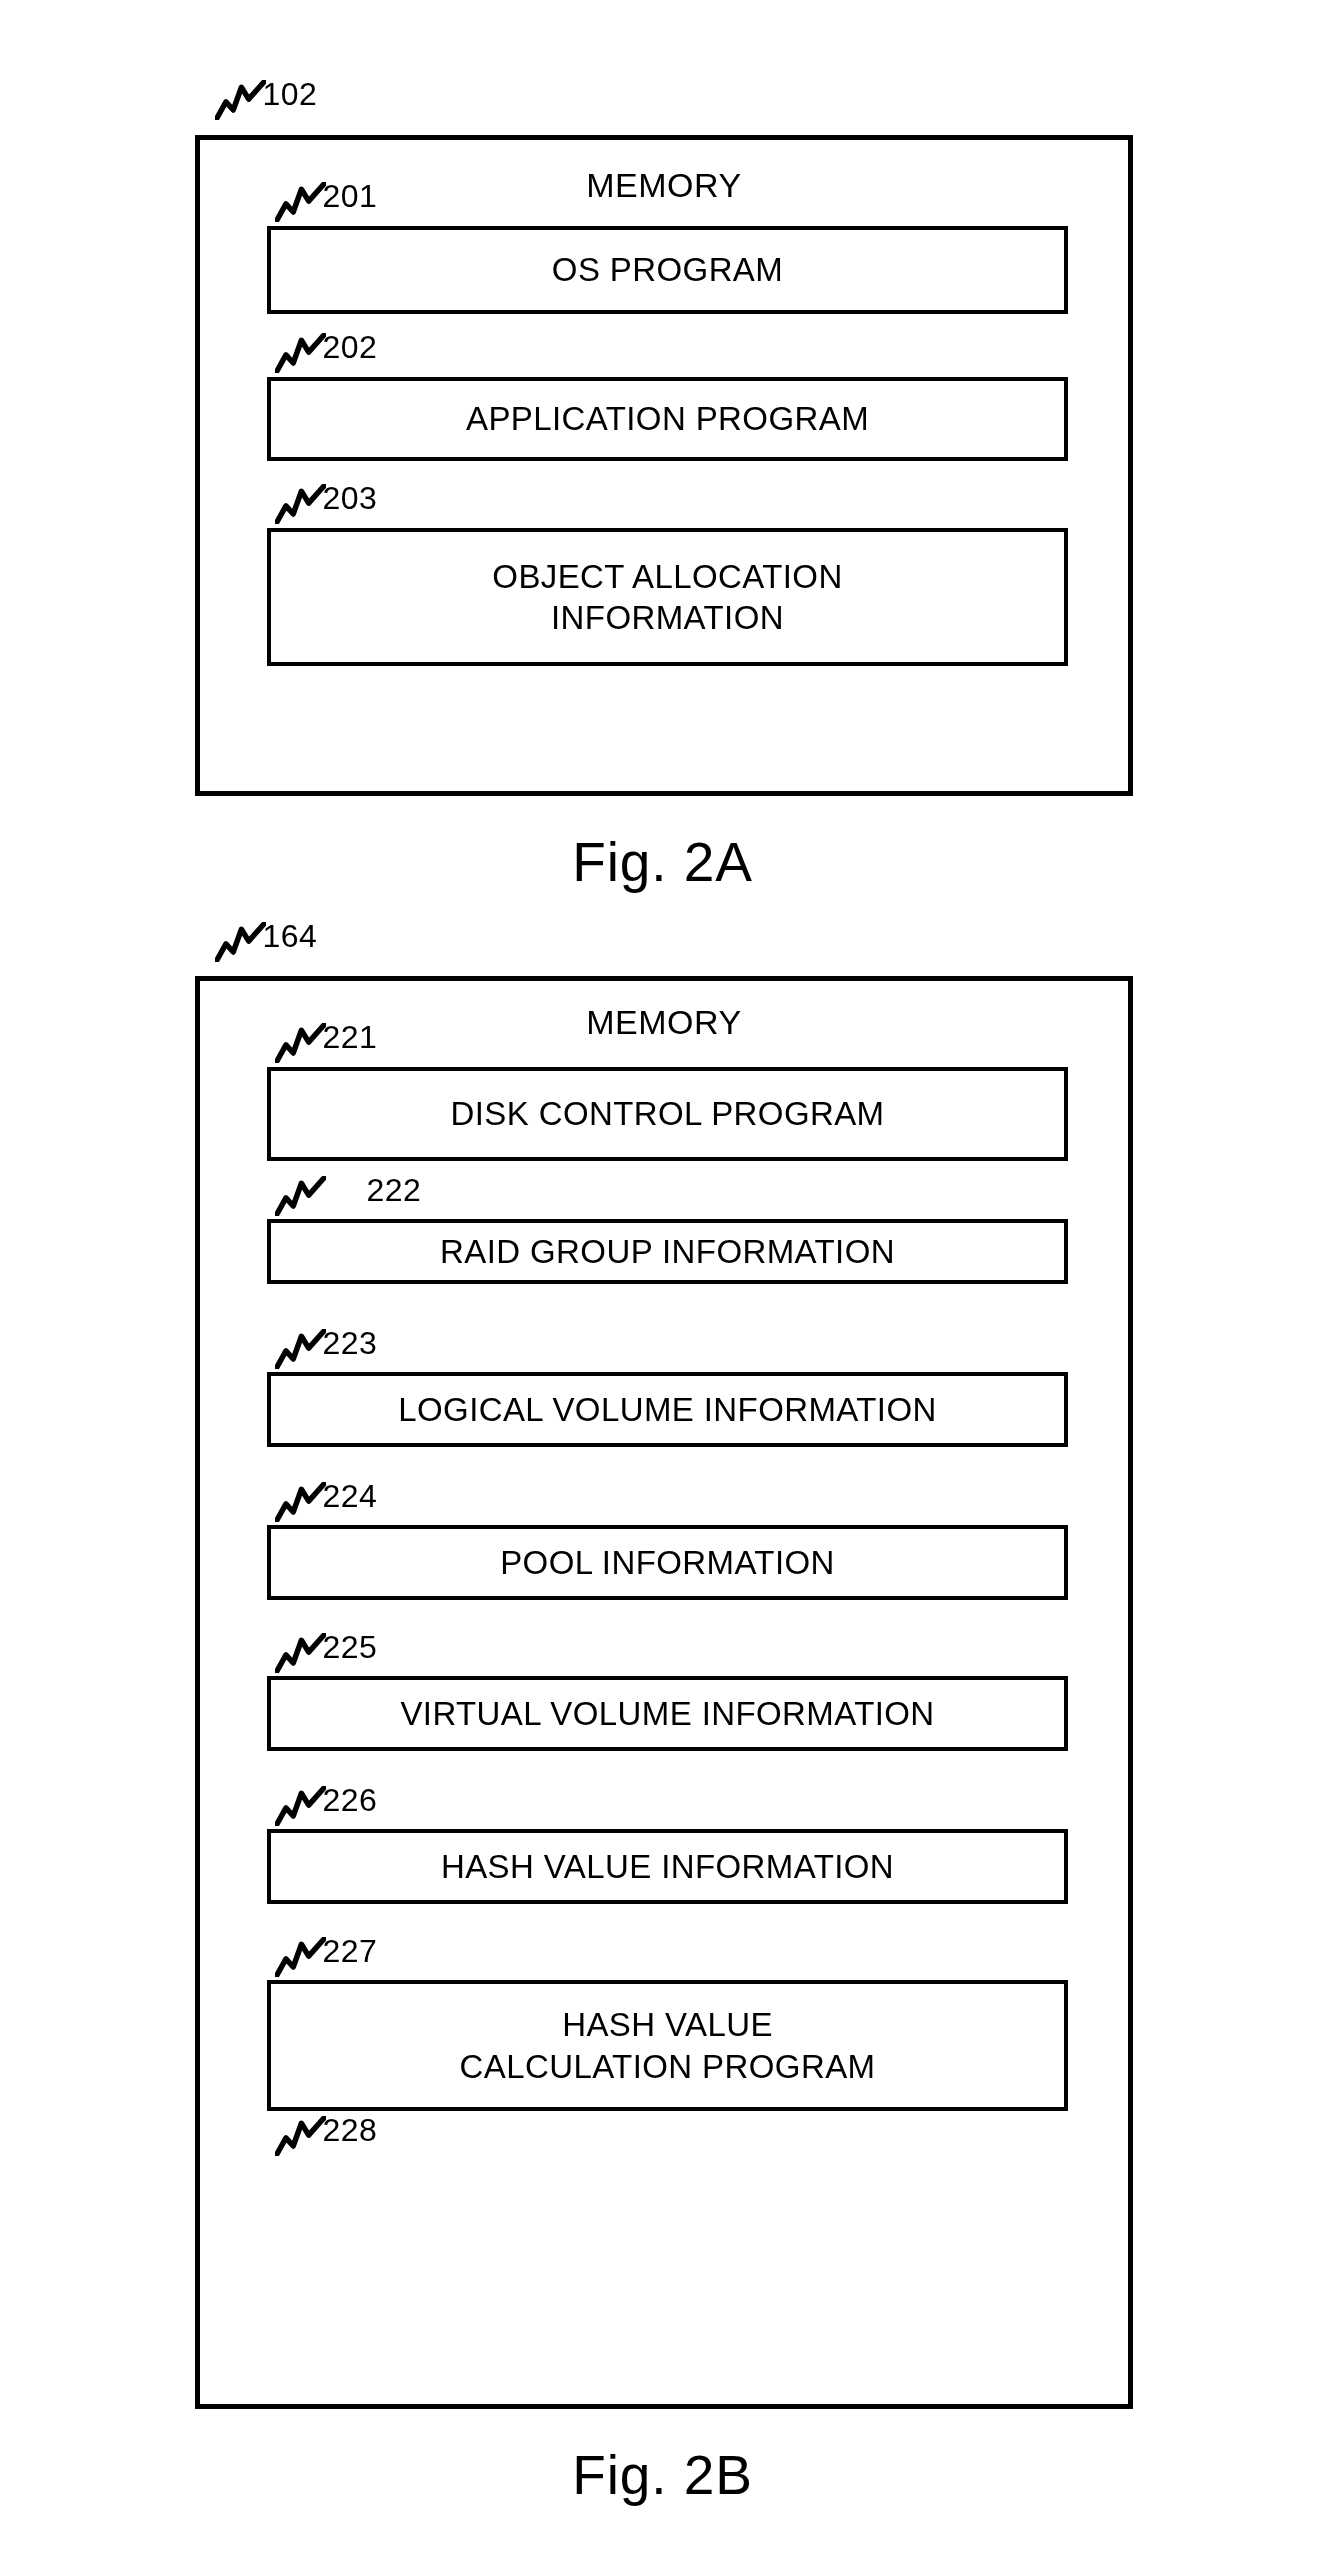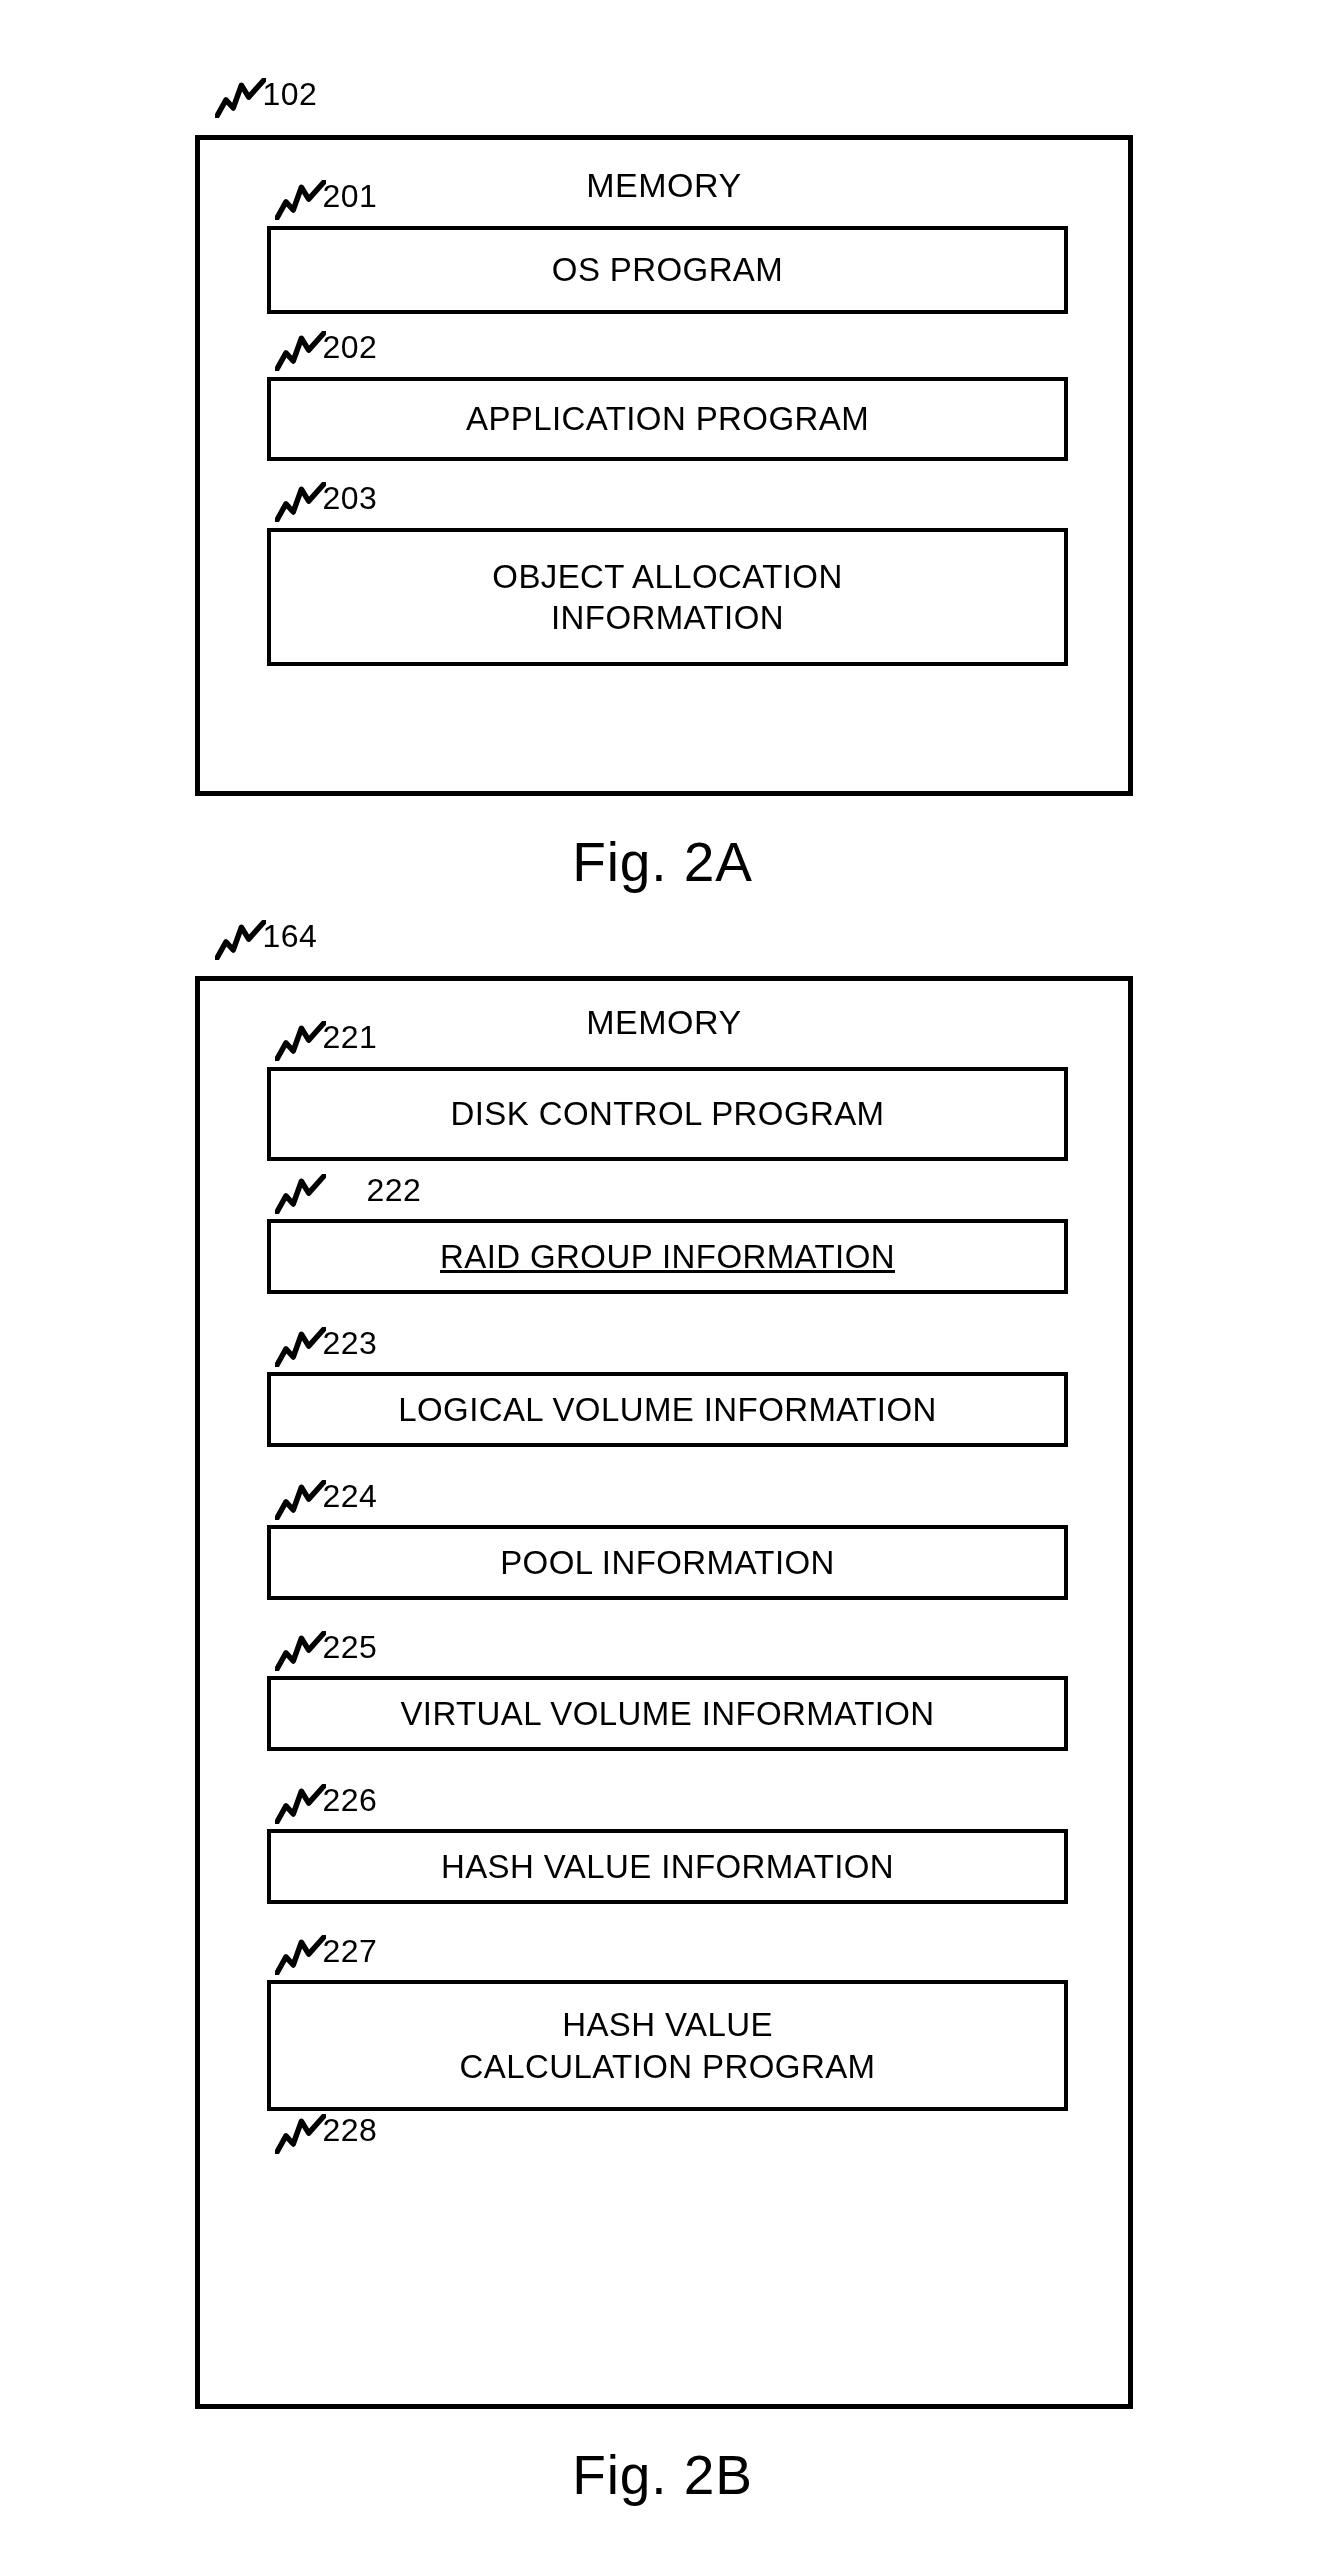--- a/index.html
+++ b/index.html
@@ -80,21 +80,21 @@
   .inner-box .box-label {
     display: block;
     white-space: pre-line;
     padding: 0 9px;
   }
 
   
   .callout {
     position: absolute;
     display: flex;
-    align-items: flex-start;
+    align-items: center;
     pointer-events: none;
   }
   .callout .squiggle {
     display: block;
     width: 51px;
     height: 40px;
     flex: 0 0 auto;
   }
   .callout .ref-num {
     font-size: 32px;
@@ -180,21 +180,21 @@
       <span class="ref-num">164</span>
     </div>
 
     <div class="outer-frame" id="frame-2b">
       <div class="frame-title">MEMORY</div>
 
       <div class="inner-box" style="left:67px; top:86px; width:801px; height:94px;">
         <span class="box-label">DISK CONTROL PROGRAM</span>
       </div>
 
-      <div class="inner-box" style="left:67px; top:238px; width:801px; height:75px;text-decoration:underline;">
+      <div class="inner-box" style="left:67px; top:238px; width:801px; height:65px;">
         <span class="box-label">RAID GROUP INFORMATION</span>
       </div>
 
       <div class="inner-box" style="left:67px; top:391px; width:801px; height:75px;">
         <span class="box-label">LOGICAL VOLUME INFORMATION</span>
       </div>
 
       <div class="inner-box" style="left:67px; top:544px; width:801px; height:75px;">
         <span class="box-label">POOL INFORMATION</span>
       </div>

